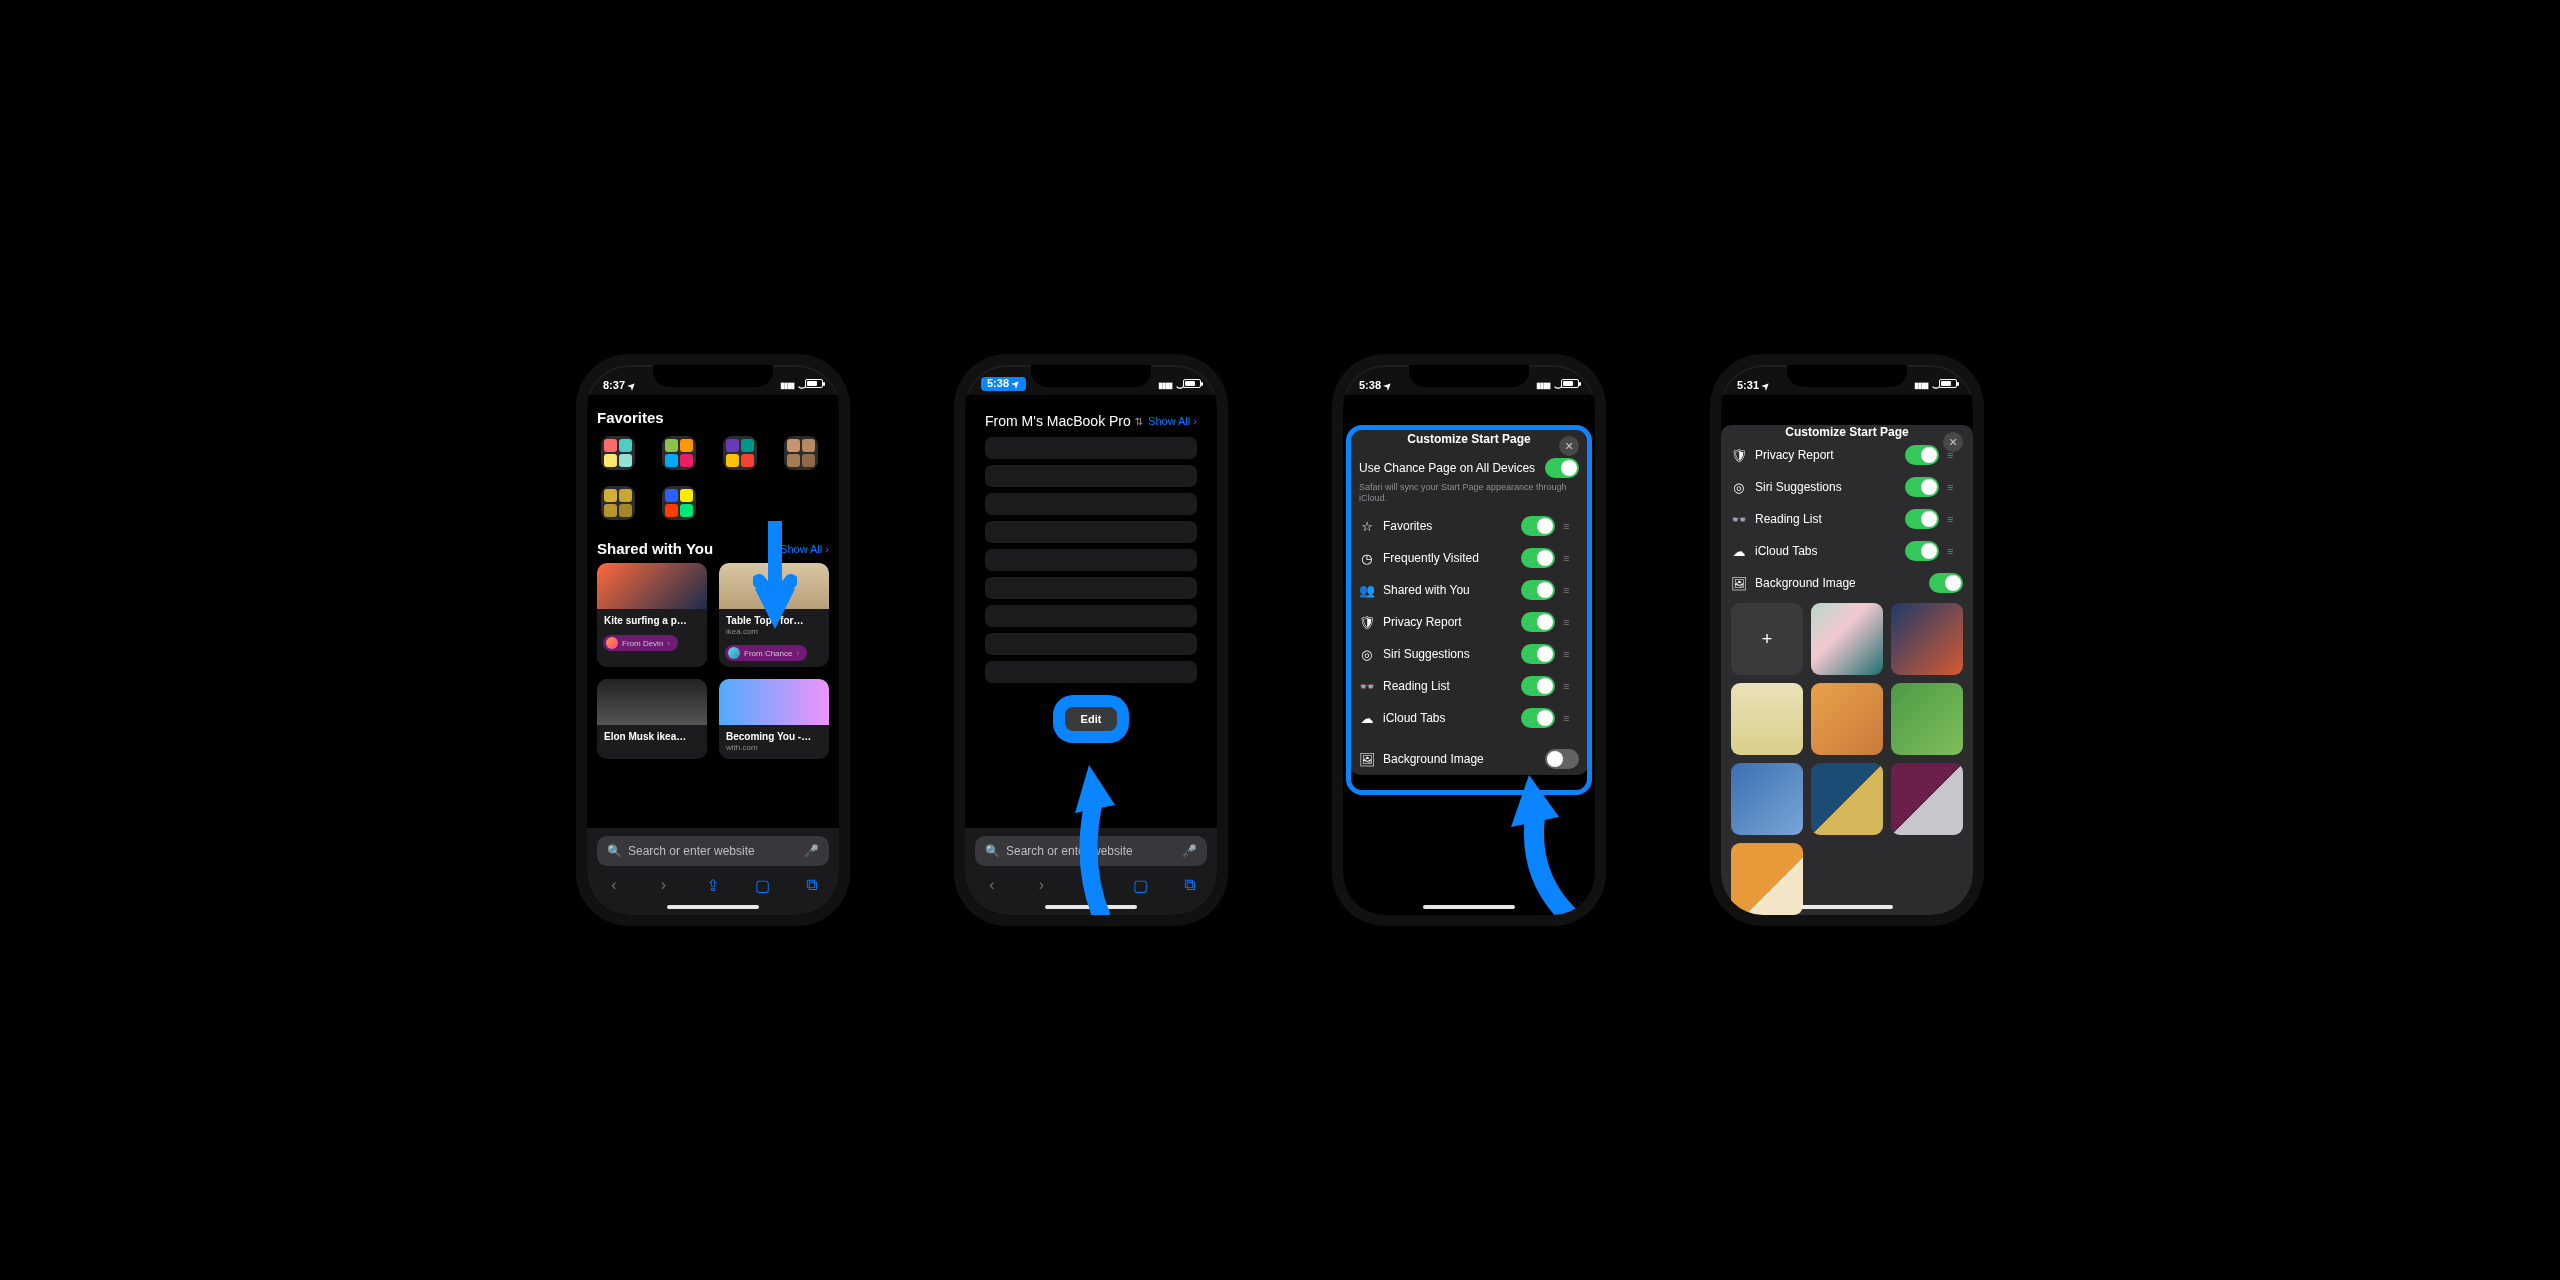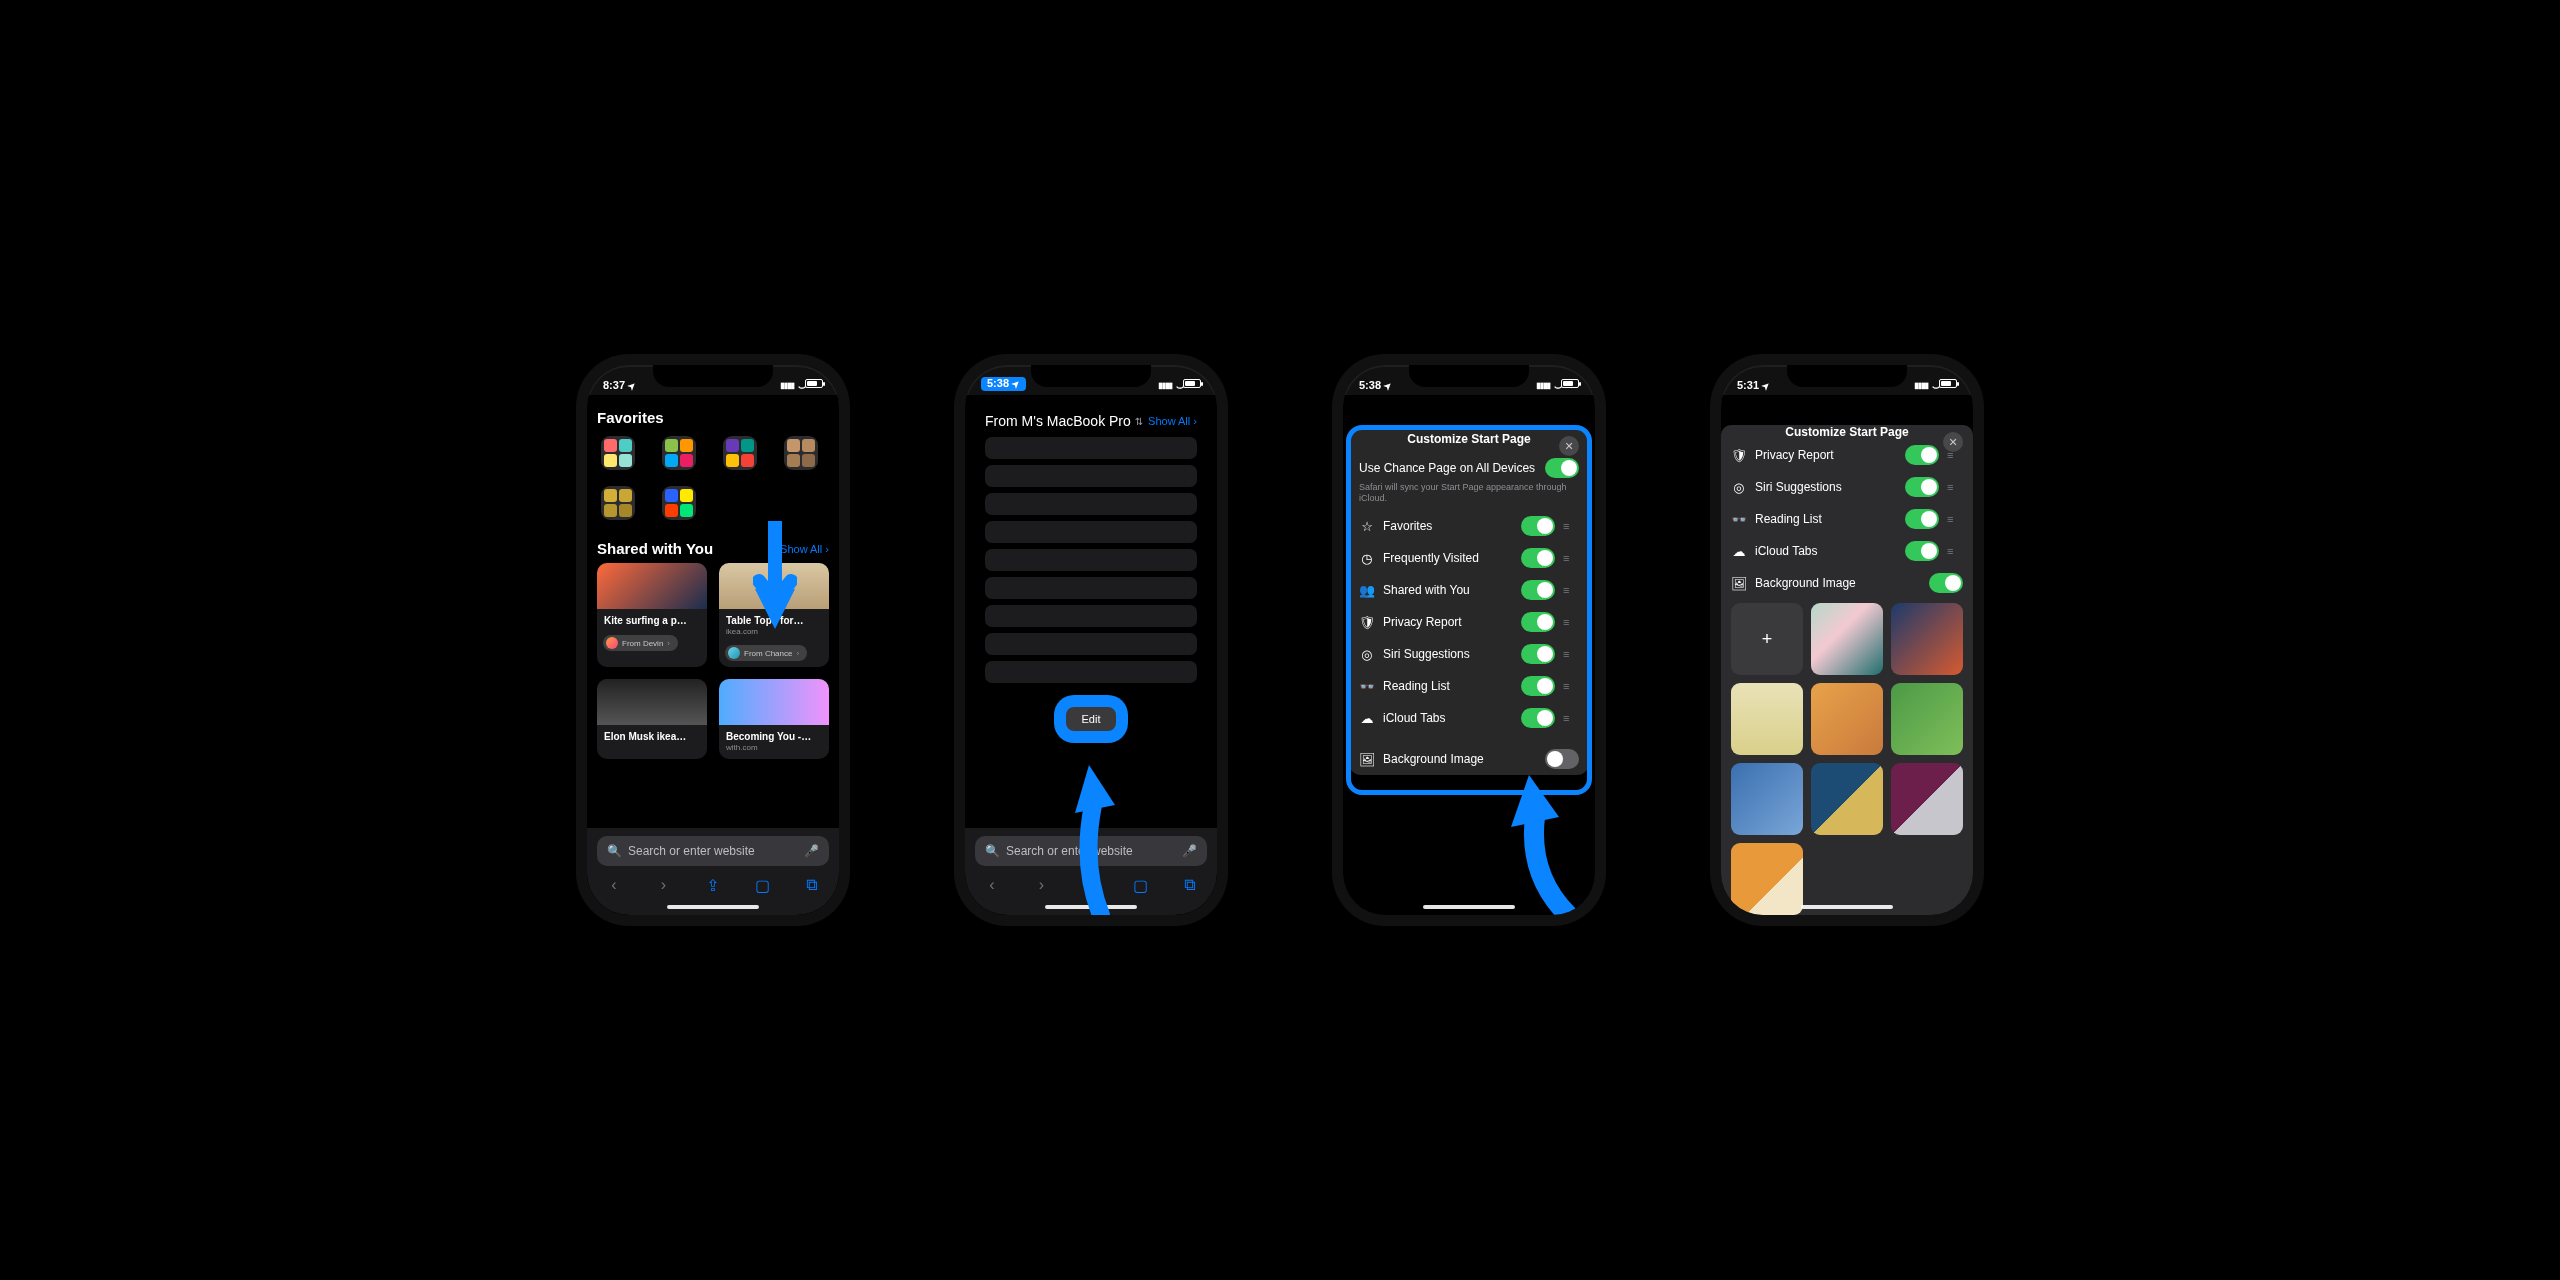--- a/index.html
+++ b/index.html
@@ -33,28 +33,28 @@
   .fav-item{width:34px;height:34px;border-radius:9px;background:#2c2c2e;display:grid;grid-template-columns:1fr 1fr;grid-template-rows:1fr 1fr;gap:2px;padding:3px}
   .fav-item div{border-radius:3px}
   .shared-head{display:flex;align-items:center;justify-content:space-between;margin:10px 0 6px}
   .showall{color:var(--accent);font-size:11px;font-weight:500}
   .cards{display:grid;grid-template-columns:1fr 1fr;gap:12px}
   .card{background:#1c1c1e;border-radius:10px;overflow:hidden}
   .card .thumb{height:46px;background:#3a3a3e}
   .card .body{padding:6px 7px 7px}
   .card .title{font-size:10px;font-weight:600;white-space:nowrap;overflow:hidden;text-overflow:ellipsis}
   .card .sub{font-size:8px;color:#8e8e93;margin-top:1px}
-  .from-chip{display:inline-flex;align-items:center;gap:4px;background:#404040;border-radius:999px;padding:2px 8px 2px 3px;margin-top:6px}
+  .from-chip{display:inline-flex;align-items:center;gap:4px;background:#701a75;border-radius:999px;padding:2px 8px 2px 3px;margin-top:6px}
   .from-chip .av{width:12px;height:12px;border-radius:50%;background:linear-gradient(135deg,#ff9f43,#fc427b)}
   .from-chip .lbl{font-size:8px;color:#c6c6cc}
   .mac-head{display:flex;align-items:center;justify-content:space-between;padding:4px 10px 8px}
   .mac-head h3{margin:0;font-size:14px;font-weight:400;display:flex;align-items:center;gap:4px}
   .mac-list{padding:0 10px;display:flex;flex-direction:column;gap:6px}
   .mac-row{height:22px;border-radius:7px;background:#1c1c1e}
-  .edit-pill{align-self:center;margin:14px auto 0;padding:6px 16px;border-radius:14px;background:#3a3a3c;font-size:11px;font-weight:400}
+  .edit-pill{align-self:center;margin:14px auto 0;padding:6px 16px;border-radius:14px;background:#3a3a3c;font-size:11px;font-weight:700}
   .sheet{position:absolute;left:0;right:0;top:30px;bottom:0;background:#2c2c2e;border-top-left-radius:10px;border-top-right-radius:10px;display:flex;flex-direction:column;z-index:4}
   .sheet.float{top:34px;bottom:140px;left:6px;right:6px;border-radius:12px;background:#282829}
   .sheet-head{height:34px;display:flex;align-items:center;justify-content:center;position:relative}
   .sheet-head .ttl{font-size:12px;font-weight:600}
   .sheet-head .xbtn{position:absolute;right:10px;top:7px;width:20px;height:20px;border-radius:50%;background:#48484a;display:flex;align-items:center;justify-content:center;font-size:11px;color:#c8c8cd}
   .row{display:flex;align-items:center;gap:8px;padding:6px 10px;font-size:12px}
   .row .ic{width:16px;flex:0 0 16px;text-align:center;color:#fff;font-size:13px;line-height:1}
   .row .lbl{flex:1 1 auto}
   .row .handle{width:16px;color:#7a7a80;font-size:11px}
   .toggle{width:34px;height:20px;border-radius:10px;background:var(--green);position:relative;flex:0 0 34px}

